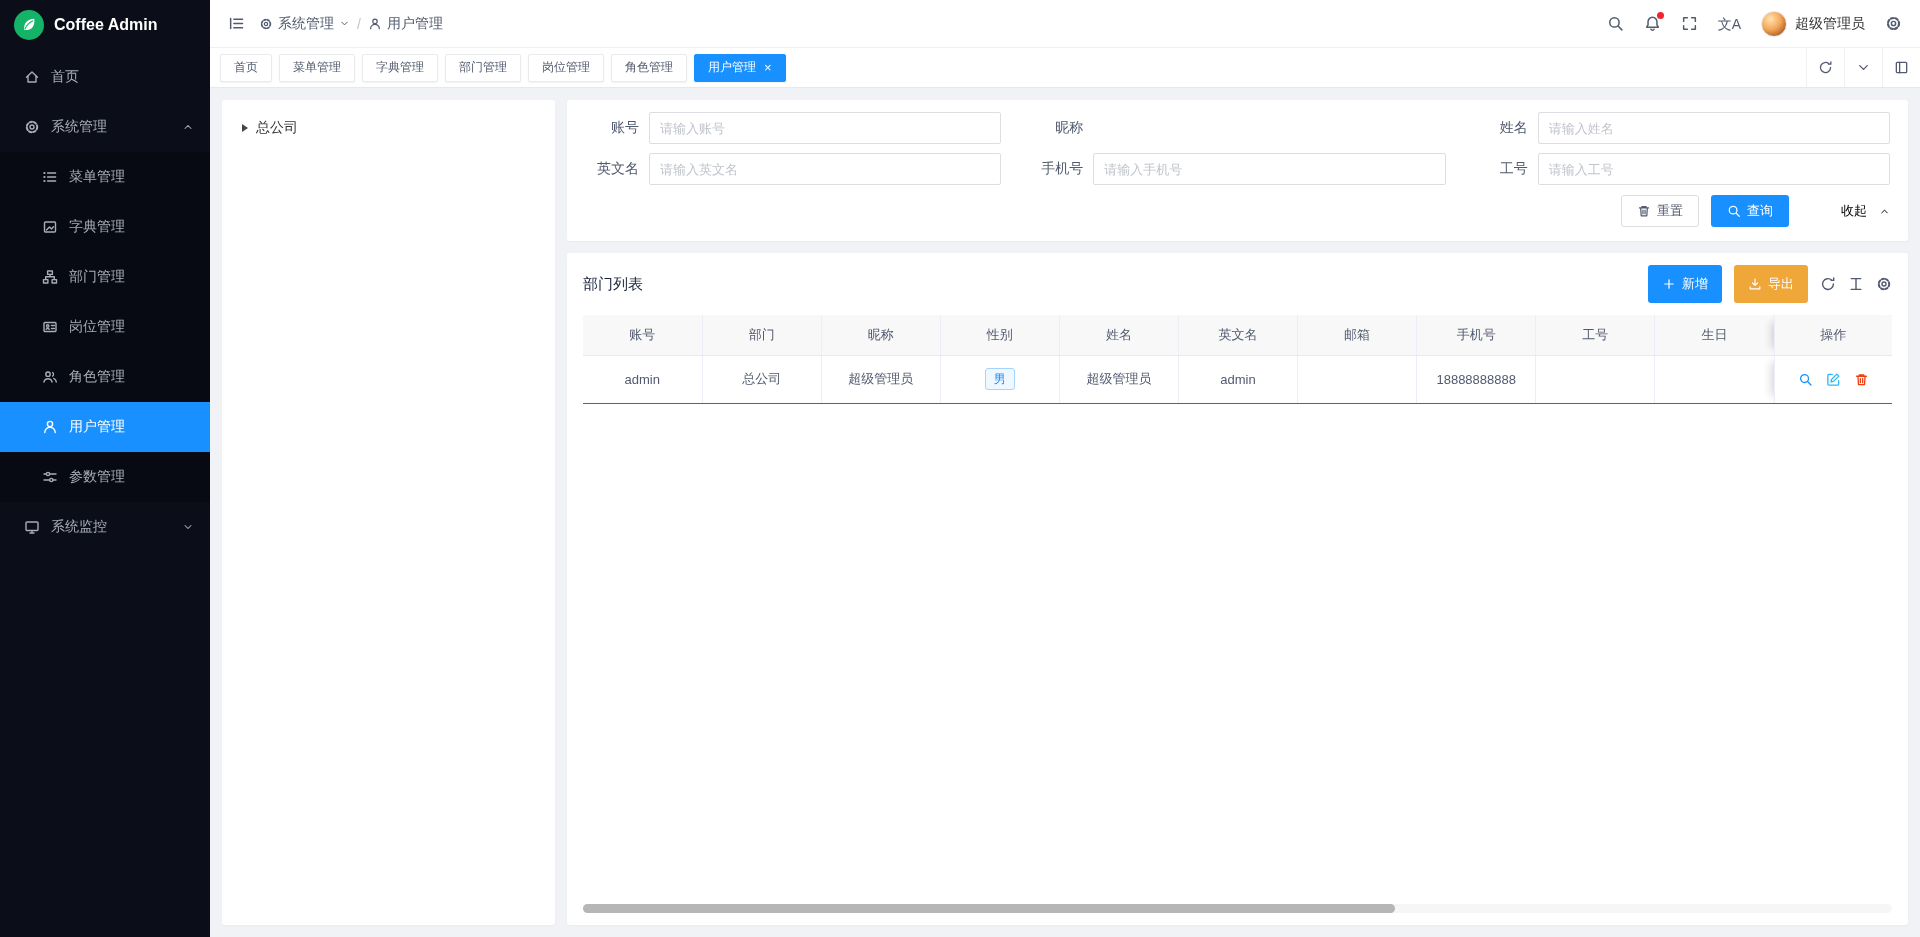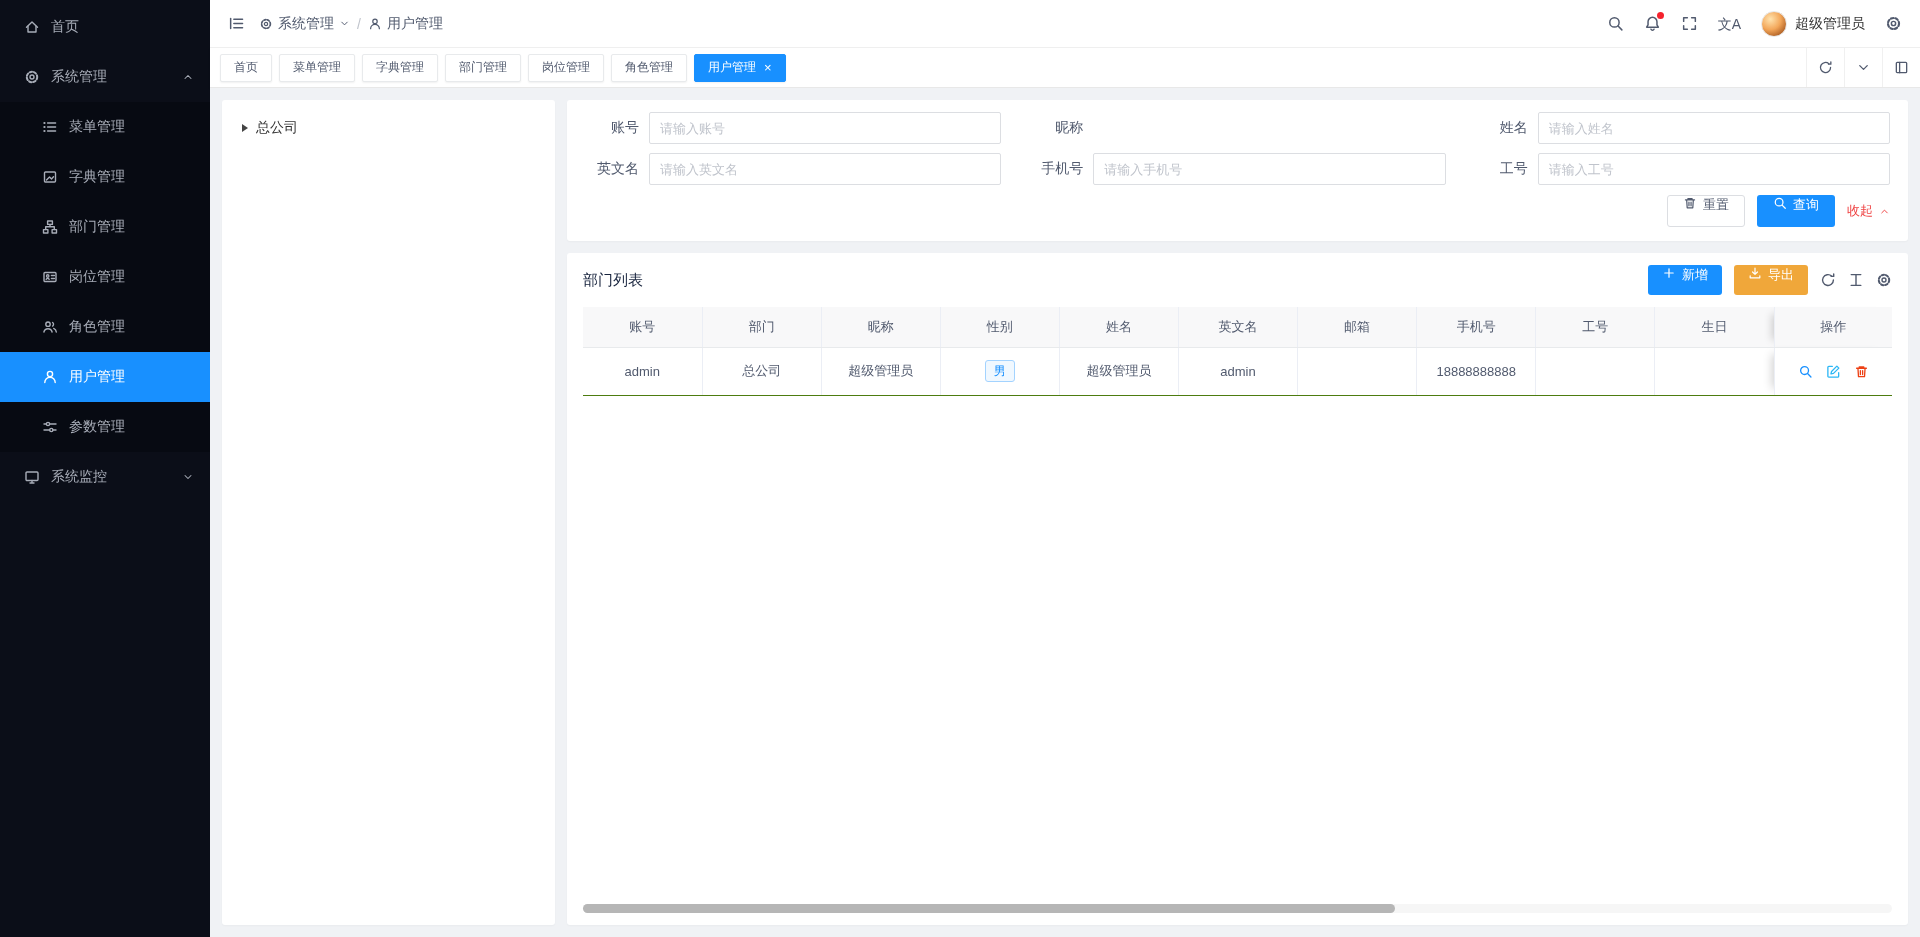--- a/index.html
+++ b/index.html
@@ -74,34 +74,34 @@
   .right-col { flex:1; min-width:0; display:flex; flex-direction:column; gap:12px; }
 
   
   .search-card { padding:12px 18px 14px; flex-shrink:0; }
   .form-grid { display:grid; grid-template-columns:1fr 1fr 1fr; column-gap:28px; row-gap:9px; }
   .form-item { display:flex; align-items:center; min-width:0; }
   .form-item label { width:64px; flex-shrink:0; text-align:right; padding-right:10px; color:#515a6e; font-size:14px; white-space:nowrap; }
   .form-item input { flex:1; min-width:0; height:32px; border:1px solid #dcdee2; border-radius:2px; padding:0 10px; font-size:13px; color:#333; outline:none; }
   .form-item input::placeholder { color:#c0c4cc; }
   .form-actions { display:flex; justify-content:flex-end; align-items:center; gap:12px; margin-top:10px; }
-  .btn { height:32px; display:inline-flex; align-items:flex-start; gap:6px; padding:0 15px; border-radius:3px; font-size:13px; cursor:pointer; border:1px solid transparent; white-space:nowrap; }
+  .btn { height:32px; display:inline-flex; align-items:center; gap:6px; padding:0 15px; border-radius:3px; font-size:13px; cursor:pointer; border:1px solid transparent; white-space:nowrap; }
   .btn svg { width:14px; height:14px; }
   .btn-default { background:#fff; border-color:#dcdee2; color:#515a6e; }
   .btn-primary { background:#1890ff; color:#fff; }
   .btn-warning { background:#f0a73a; color:#fff; }
-  .link-collapse { display:inline-flex; align-items:center; gap:6px; color:#ef4444; font-size:13px; cursor:pointer; }
+  .link-collapse { display:inline-flex; align-items:center; gap:12px; color:#000000; font-size:13px; cursor:pointer;margin-left:40px; }
   .link-collapse svg { width:11px; height:11px; }
 
   
   .table-card { flex:1; min-height:0; padding:12px 16px; display:flex; flex-direction:column; }
   .table-head { display:flex; align-items:center; margin-bottom:12px; flex-shrink:0; }
   .table-title { font-size:15px; color:#17233d; }
   .table-actions { margin-left:auto; display:flex; align-items:center; gap:12px; }
-  .btn-sm { height:30px; padding:0 13px; }
+  .btn-sm { height:38px; padding:0 13px; }
   .ticon { color:#515a6e; cursor:pointer; display:flex; }
   .ticon svg { width:16px; height:16px; }
   .users-table { width:100%; border-collapse:collapse; table-layout:fixed; font-size:13px; flex-shrink:0; }
   .users-table th { background:#f8f8f9; color:#515a6e; font-weight:500; height:40px; text-align:center; border-bottom:1px solid #e8eaec; border-right:1px solid #ebeef5; }
   .users-table th:last-child { border-right:none; }
   .users-table td { height:48px; text-align:center; color:#515a6e; border-bottom:1px solid #4d7c0f; border-right:1px solid #ebeef5; }
   .users-table td:last-child { border-right:none; }
   .col-op { box-shadow:-9px 0 9px -7px rgba(0,0,0,.18); }
   .badge-male { display:inline-block; padding:1px 8px; font-size:12px; color:#1890ff; background:#f0f8ff; border:1px solid #a3d3ff; border-radius:3px; line-height:18px; }
   .op-icons { display:flex; justify-content:center; align-items:center; gap:13px; }
@@ -115,20 +115,29 @@
   .page-num { min-width:24px; height:24px; padding:0 4px; background:#1890ff; color:#fff; border-radius:3px; display:flex; align-items:center; justify-content:center; cursor:pointer; }
   .page-size { height:26px; background:#fff; border:1px solid #dcdee2; border-radius:2px; display:flex; align-items:center; gap:7px; padding:0 9px; cursor:pointer; }
   .page-size svg { width:10px; height:10px; color:#808695; }
 </style>
 </head>
 <body>
 
 <div class="app">
 
   <aside class="sidebar">
+    <div class="logo">
+      <span class="logo-badge">
+        <svg viewBox="0 0 16 16">
+            <path d="M12.2 3C6.5 3.2 3.6 6.6 4.1 11.9c5.2.9 8.9-2.2 8.1-8.9z" fill="#fff"></path>
+            <path d="M4.6 11.4C6.2 7.8 8.7 5.7 11.2 4.6" stroke="#15b368" stroke-width="0.9" fill="none"></path>
+          </svg>
+      </span>
+      <span class="logo-text">Coffee Admin</span>
+    </div>
     <nav class="menu">
       <div class="menu-item">
         <span class="mi-icon">
             <svg class="ic" viewBox="0 0 16 16">
               <path d="M2.5 8.2L8 3l5.5 5.2"></path>
               <path d="M4 7.3V13h8V7.3"></path>
             </svg>
           </span>
         <span>首页</span>
       </div>

